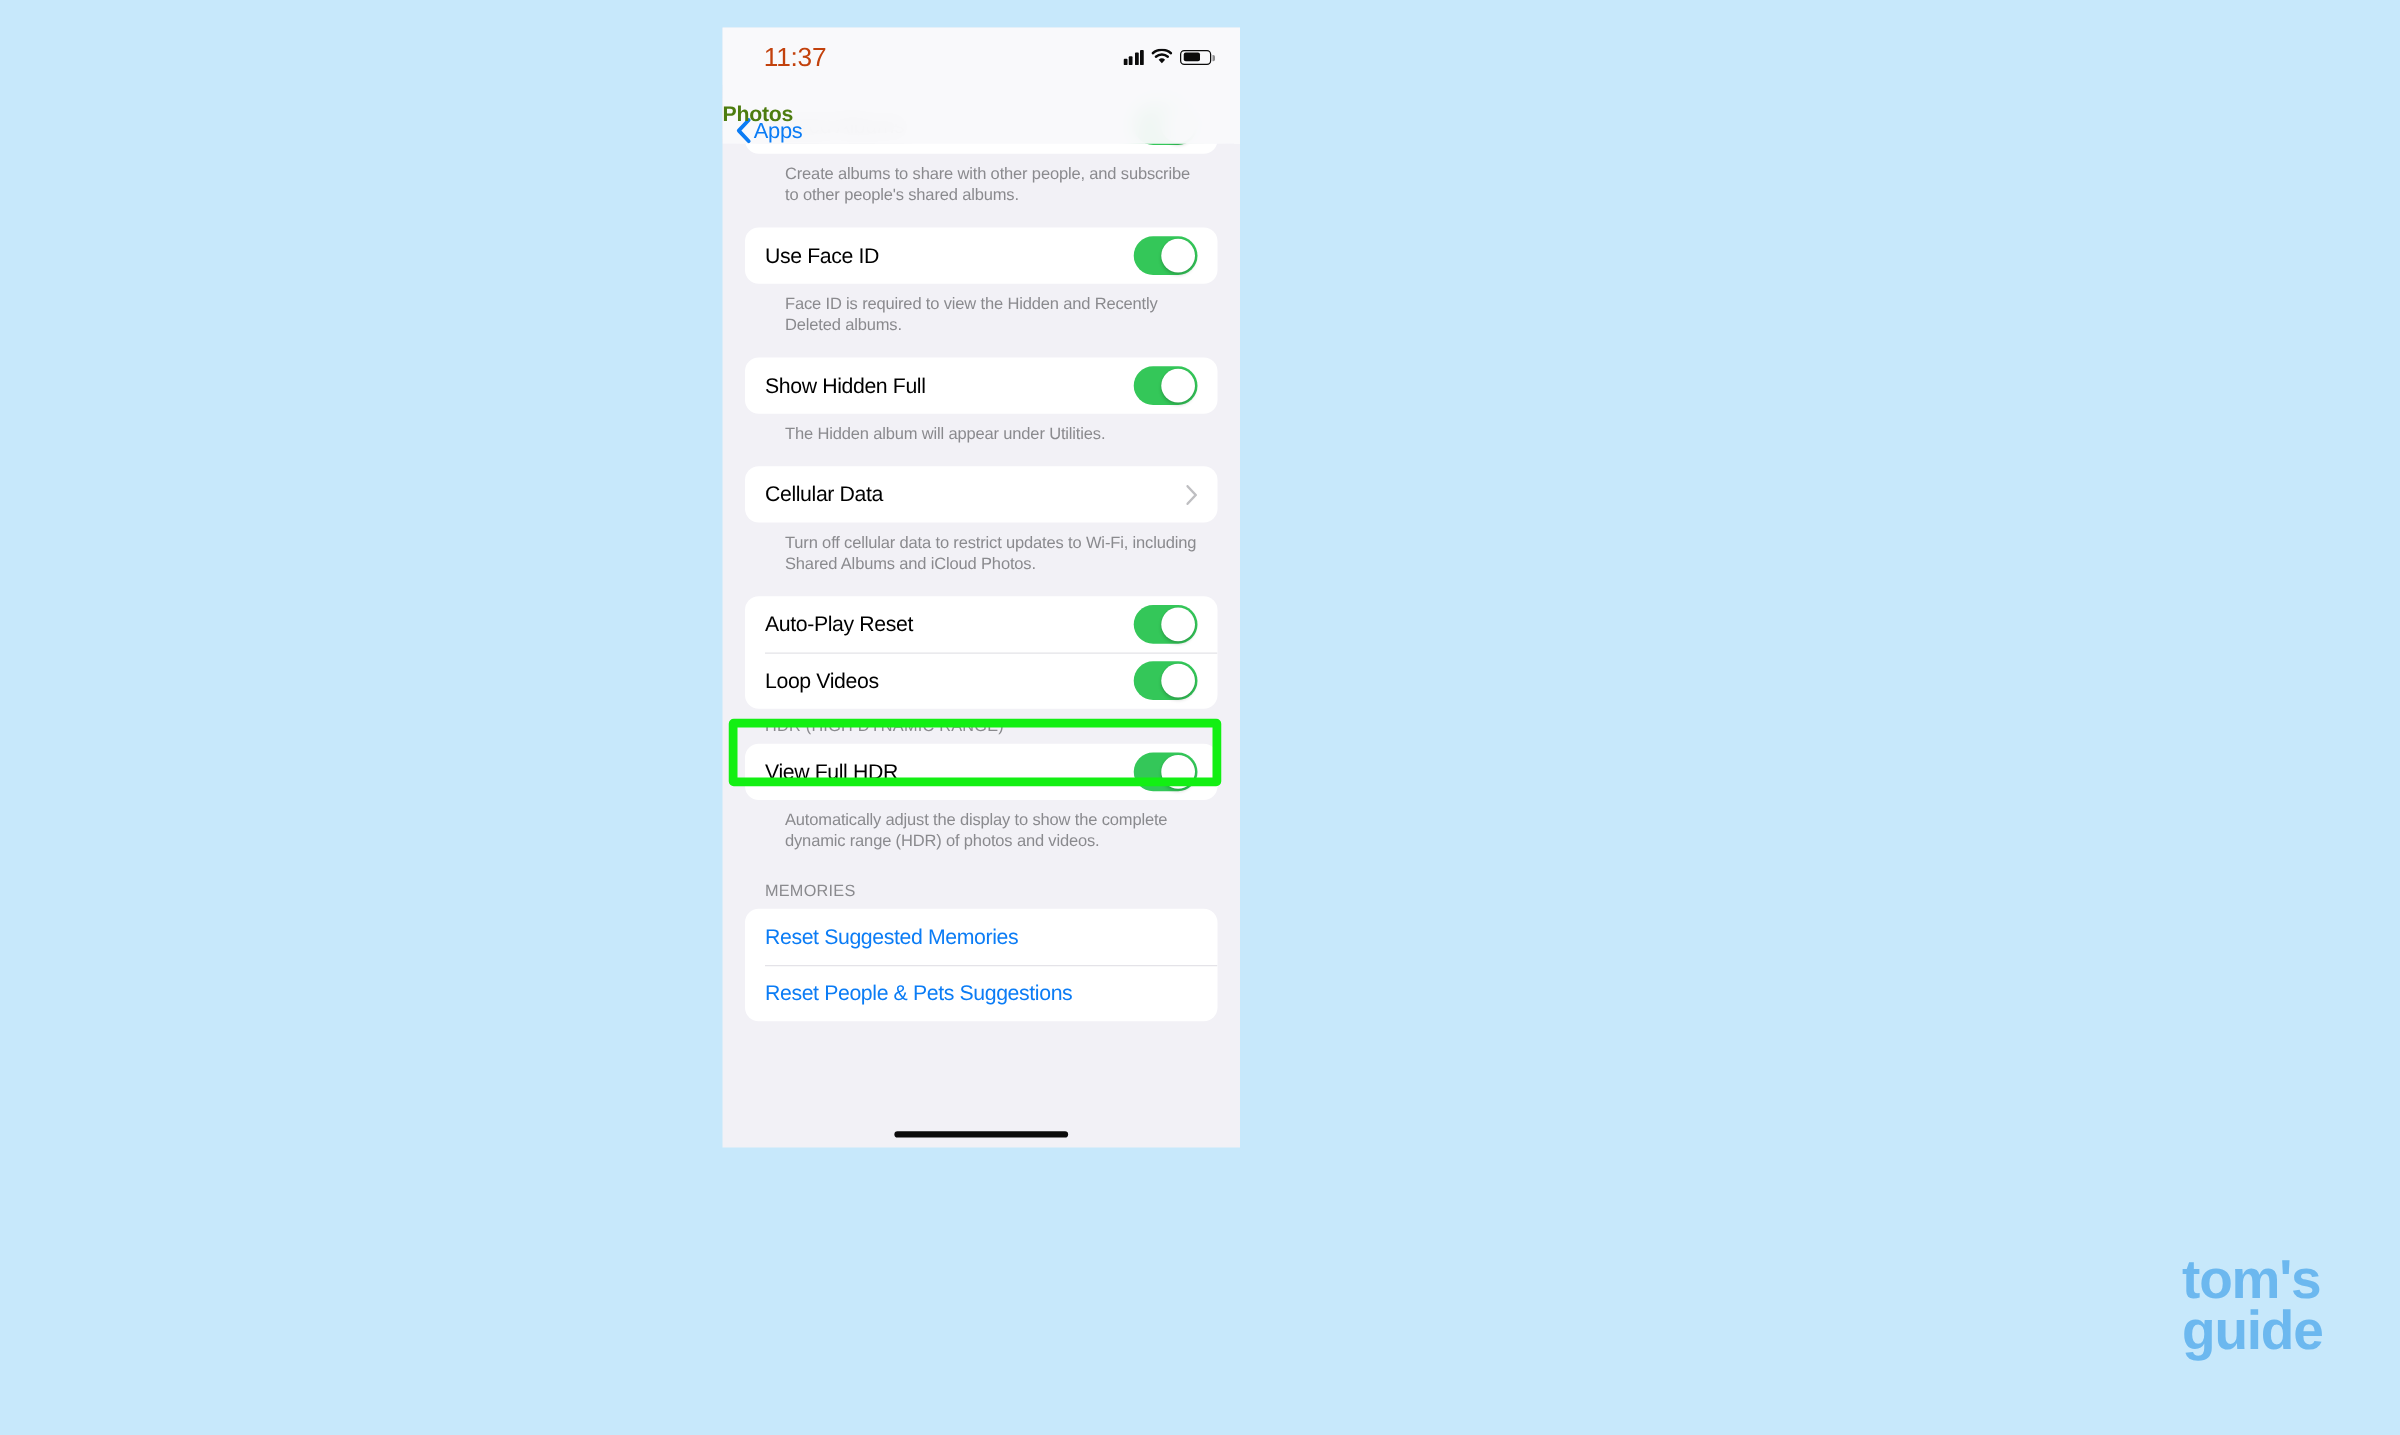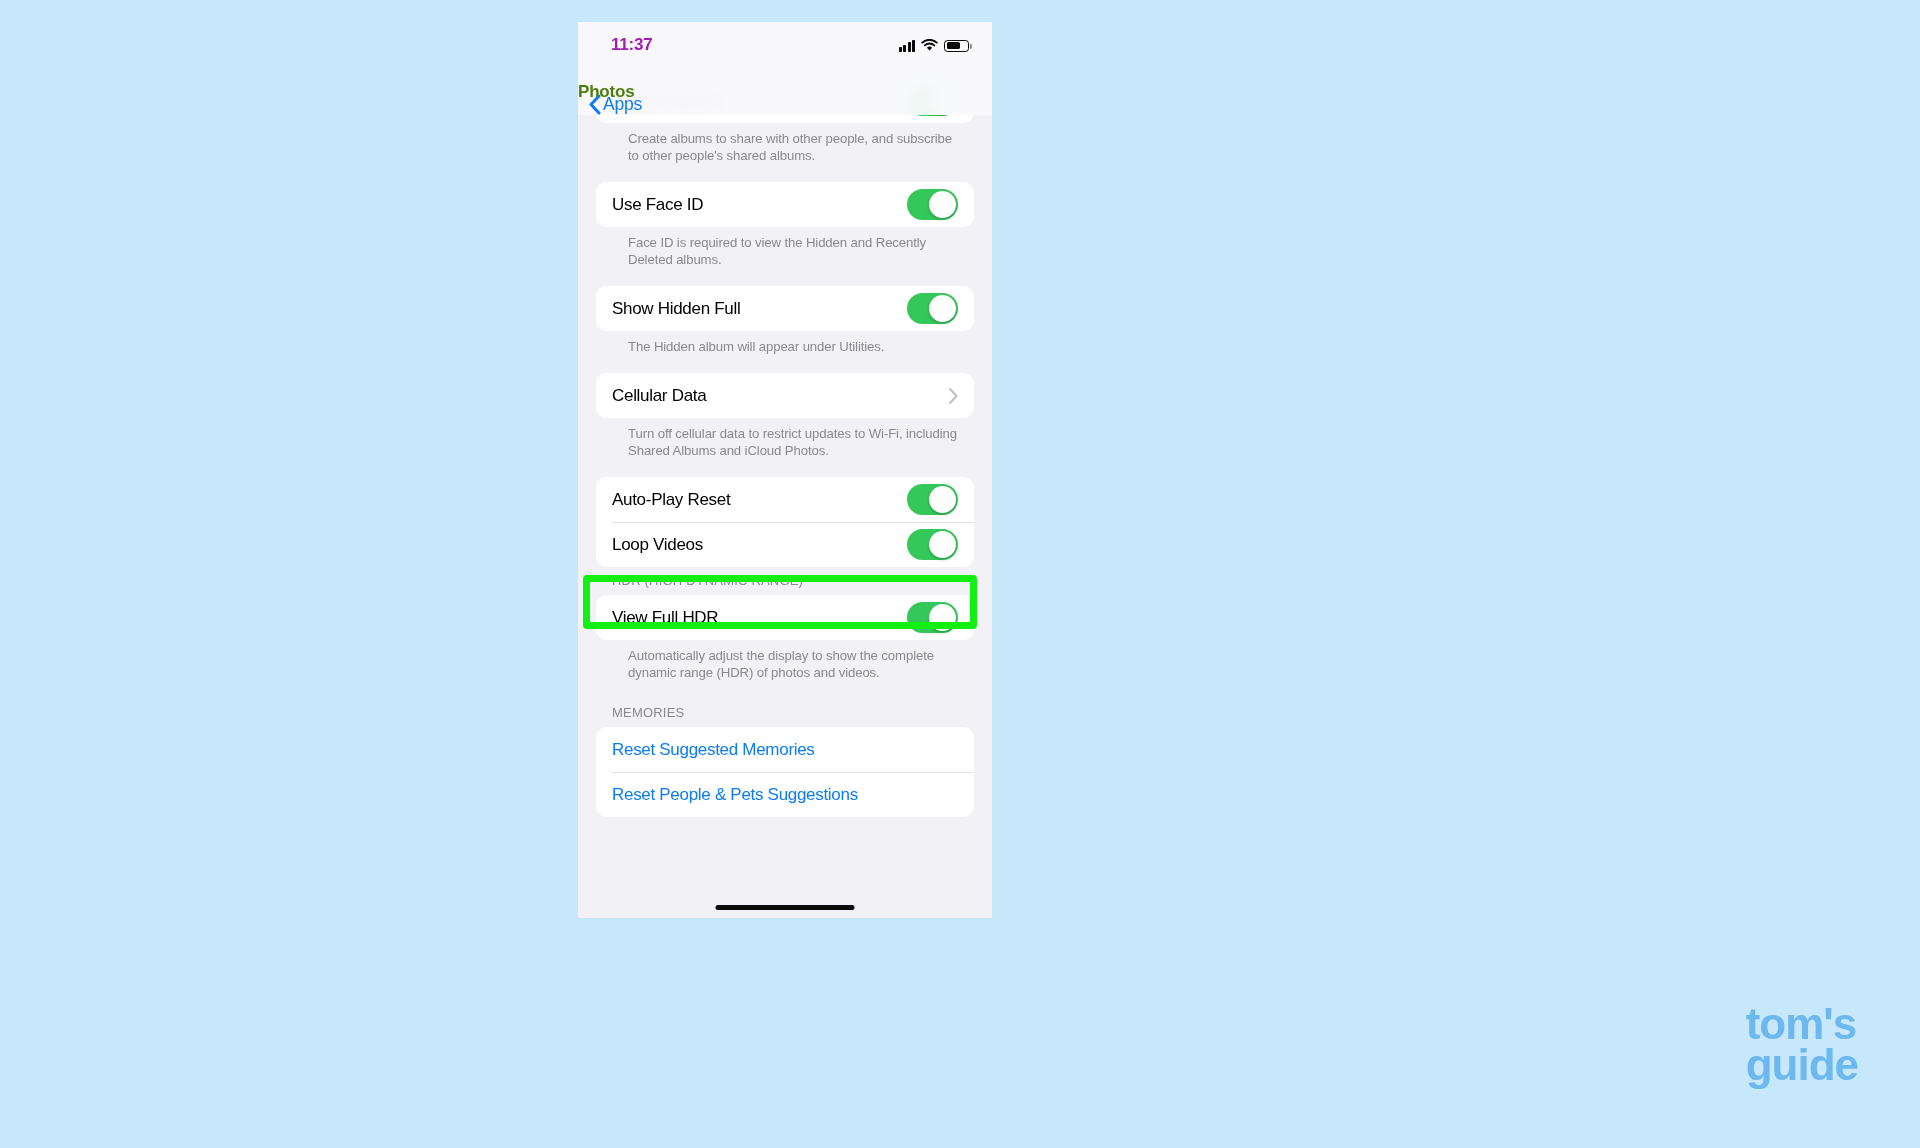--- a/index.html
+++ b/index.html
@@ -33,23 +33,23 @@
     top: 0; left: 0;
     width: 414px;
     height: 46px;
     background: #f9f9fb;
     z-index: 30;
   }
   #status-time {
     position: absolute;
     left: 33px;
     top: 13px;
-    font-size: 17px;
-    font-weight: bold;
-    color: #a21caf;
+    font-size: 21px;
+    font-weight: normal;
+    color: #c2410c;
     letter-spacing: -0.2px;
   }
   #status-icons {
     position: absolute;
     right: 23px;
     top: 14px;
     display: flex;
     align-items: flex-end;
     gap: 6px;
     height: 16px;

